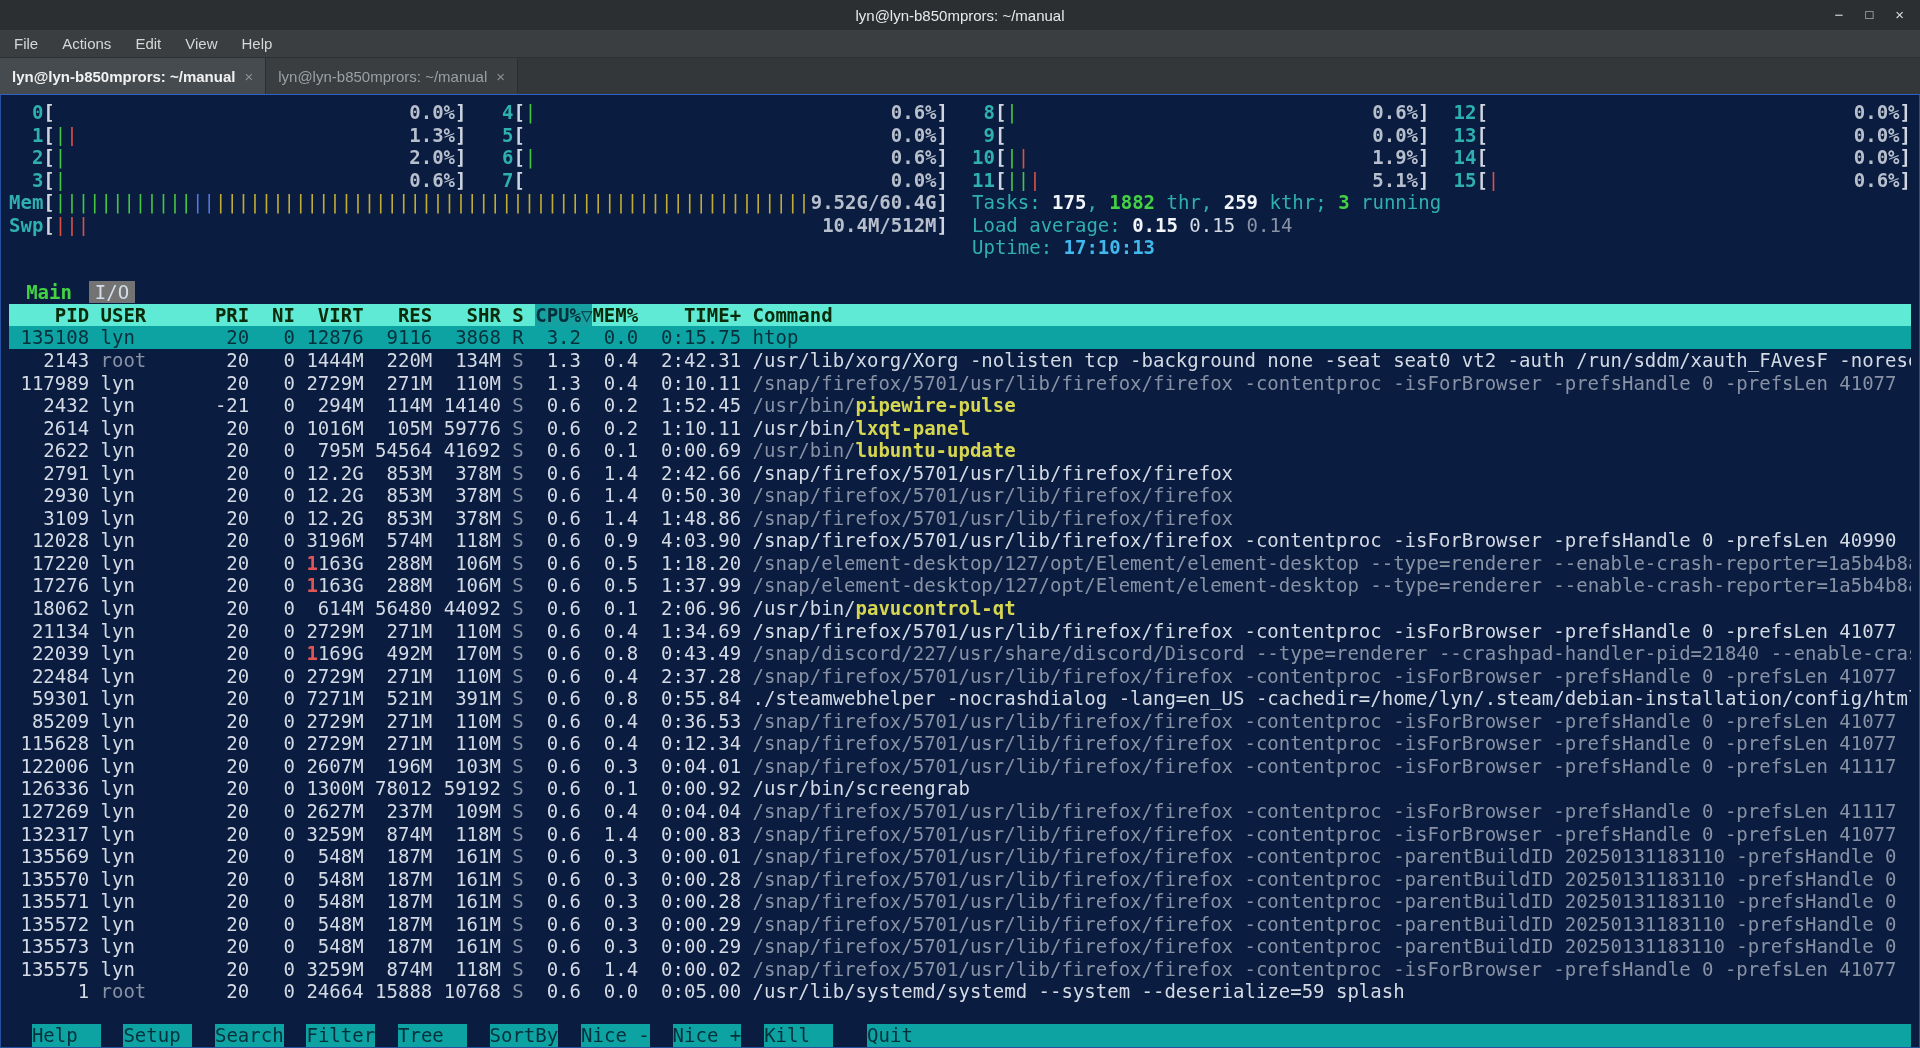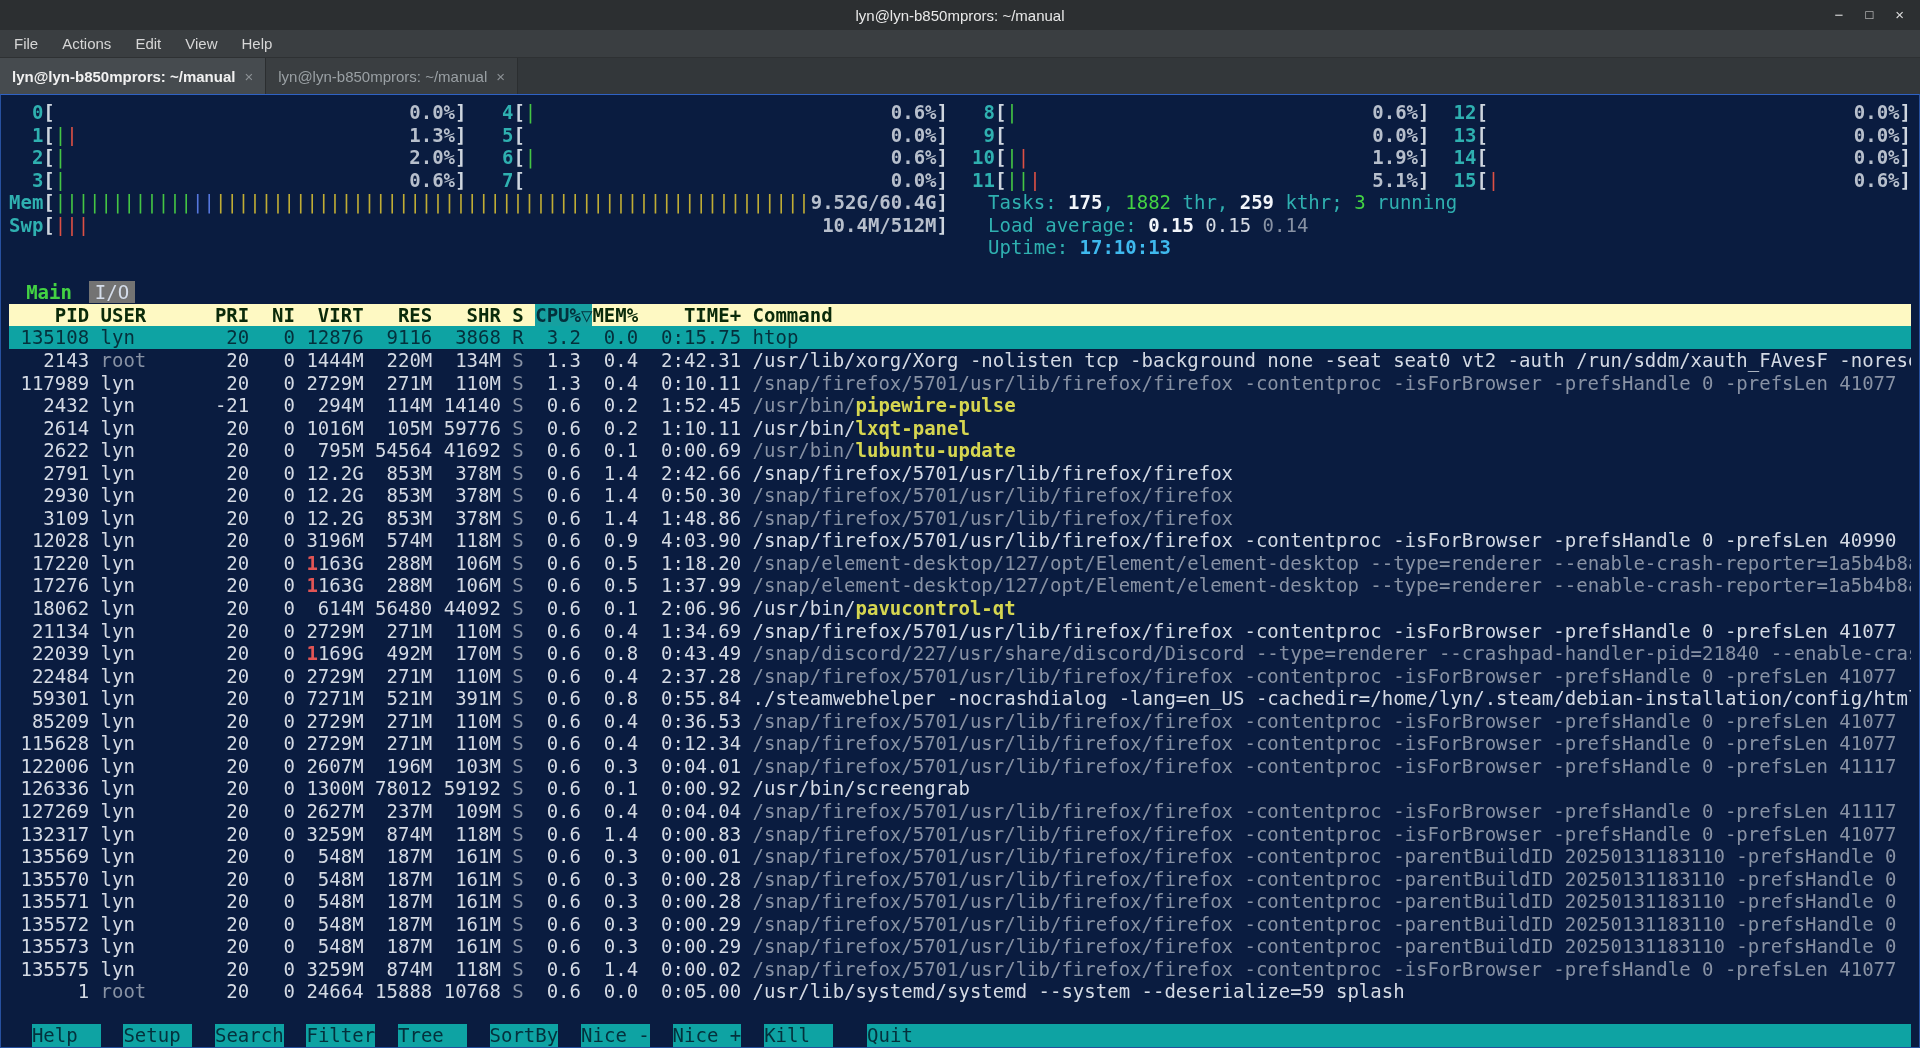--- a/index.html
+++ b/index.html
@@ -22,46 +22,46 @@
   .tab { display:flex; align-items:center; gap:9px; padding:0 12px; font-size:15px; background:#3a3e41; color:#9aa0a4; border-right:1px solid #2b2e30; }
   .tab.active { background:#464b4f; color:#f1f1f1; font-weight:bold; }
   .tab-close { color:#8d9296; font-size:15px; font-weight:normal; }
 
   
   .terminal { flex:1 1 auto; min-height:0; background:var(--navy); border:1px solid #27509f; border-top:1px solid #2f62c4;
               font-family:"DejaVu Sans Mono","Liberation Mono",monospace; font-size:19px; line-height:var(--lh);
               color:#d4dae4; padding:6px 8px 0 8px; display:flex; flex-direction:column; overflow:hidden; }
 
   .cpu-grid { display:grid; grid-template-columns:repeat(4,1fr); column-gap:24px; flex:0 0 auto; }
-  .meters-block { display:grid; grid-template-columns:calc(50% - 12px) 1fr; column-gap:40px; flex:0 0 auto; }
+  .meters-block { display:grid; grid-template-columns:calc(50% - 12px) 1fr; column-gap:24px; flex:0 0 auto; }
   .meter { display:flex; height:var(--lh); white-space:pre; overflow:hidden; }
   .m-label { color:var(--cyan); font-weight:bold; white-space:pre; }
   .m-br { color:#cfd6df; font-weight:bold; }
   .m-int { flex:1; display:flex; overflow:hidden; min-width:0;justify-content:flex-end; }
   .m-ticks { flex:1 1 auto; overflow:hidden; white-space:pre; }
   .m-val { flex:0 0 auto; color:#b7bfcc; font-weight:bold; }
   .tk-g { color:#44c544; } .tk-r { color:#dd5044; } .tk-b { color:#5577dd; } .tk-y { color:#c0ad35; }
 
   .stat-line { height:var(--lh); white-space:pre; overflow:hidden; }
 
   .st-n { color:#d4dae4; }
   .st-d { color:#8892a4; }
   .st-y { color:#d6d650; font-weight:bold; }
   .st-r { color:#e25555; font-weight:bold; }
   .st-c { color:var(--cyan); }
   .st-w { color:#f2f5fa; font-weight:bold; }
-  .st-g { color:#43d243; font-weight:normal; }
+  .st-g { color:#43d243; font-weight:bold; }
   .st-u { color:#3fb9ee; font-weight:bold;margin-top:28px; }
 
   .blank { height:var(--lh); flex:0 0 auto; }
   .scr-line { height:var(--lh); white-space:pre; flex:0 0 auto; padding-left:1ch; }
   .scr-main { color:#43d243; font-weight:bold; padding:0 .5ch; }
   .scr-io { background:#737373; color:#d5ddea; padding:0 .5ch; }
 
-  .thead { height:var(--lh); white-space:pre; background:#fef9c3; color:#0a2a0a; font-weight:bold; overflow:hidden; flex:0 0 auto; }
+  .thead { height:var(--lh); white-space:pre; background:#5eead4; color:#0a2a0a; font-weight:bold; overflow:hidden; flex:0 0 auto; }
   .th-sort { background:#16a0a0; color:#04303c; }
 
   .rows { flex:0 0 auto; overflow:hidden; }
   .prow { height:var(--lh); white-space:pre; overflow:hidden; }
   .prow.sel { background:#0ea3a3; }
   .prow.sel span { color:#05303c; font-weight:normal; }
 
   .fbar { margin-top:auto; flex:0 0 auto; height:var(--lh); display:flex; white-space:pre; overflow:hidden; }
   .fk { display:flex; }
   .fk-key { color:#86efac;margin-top:44px; }

